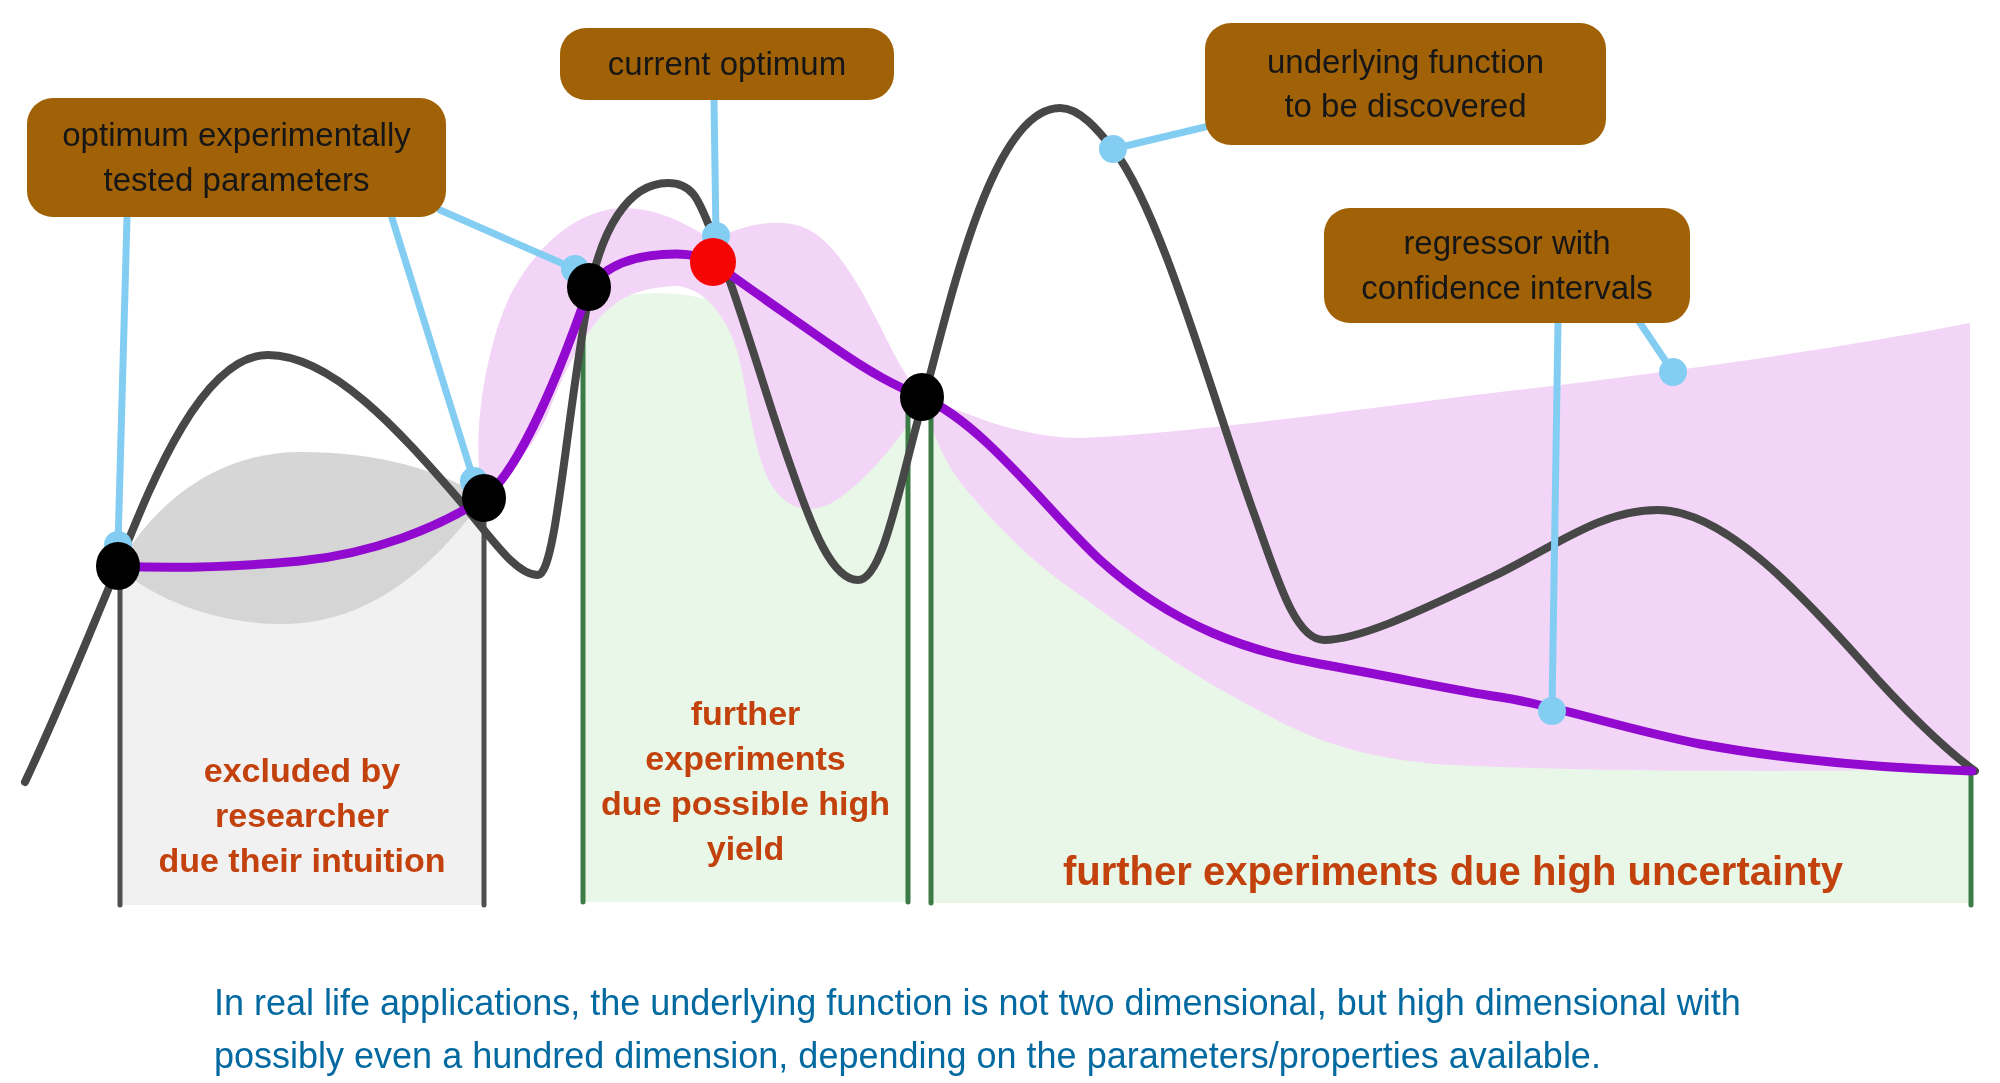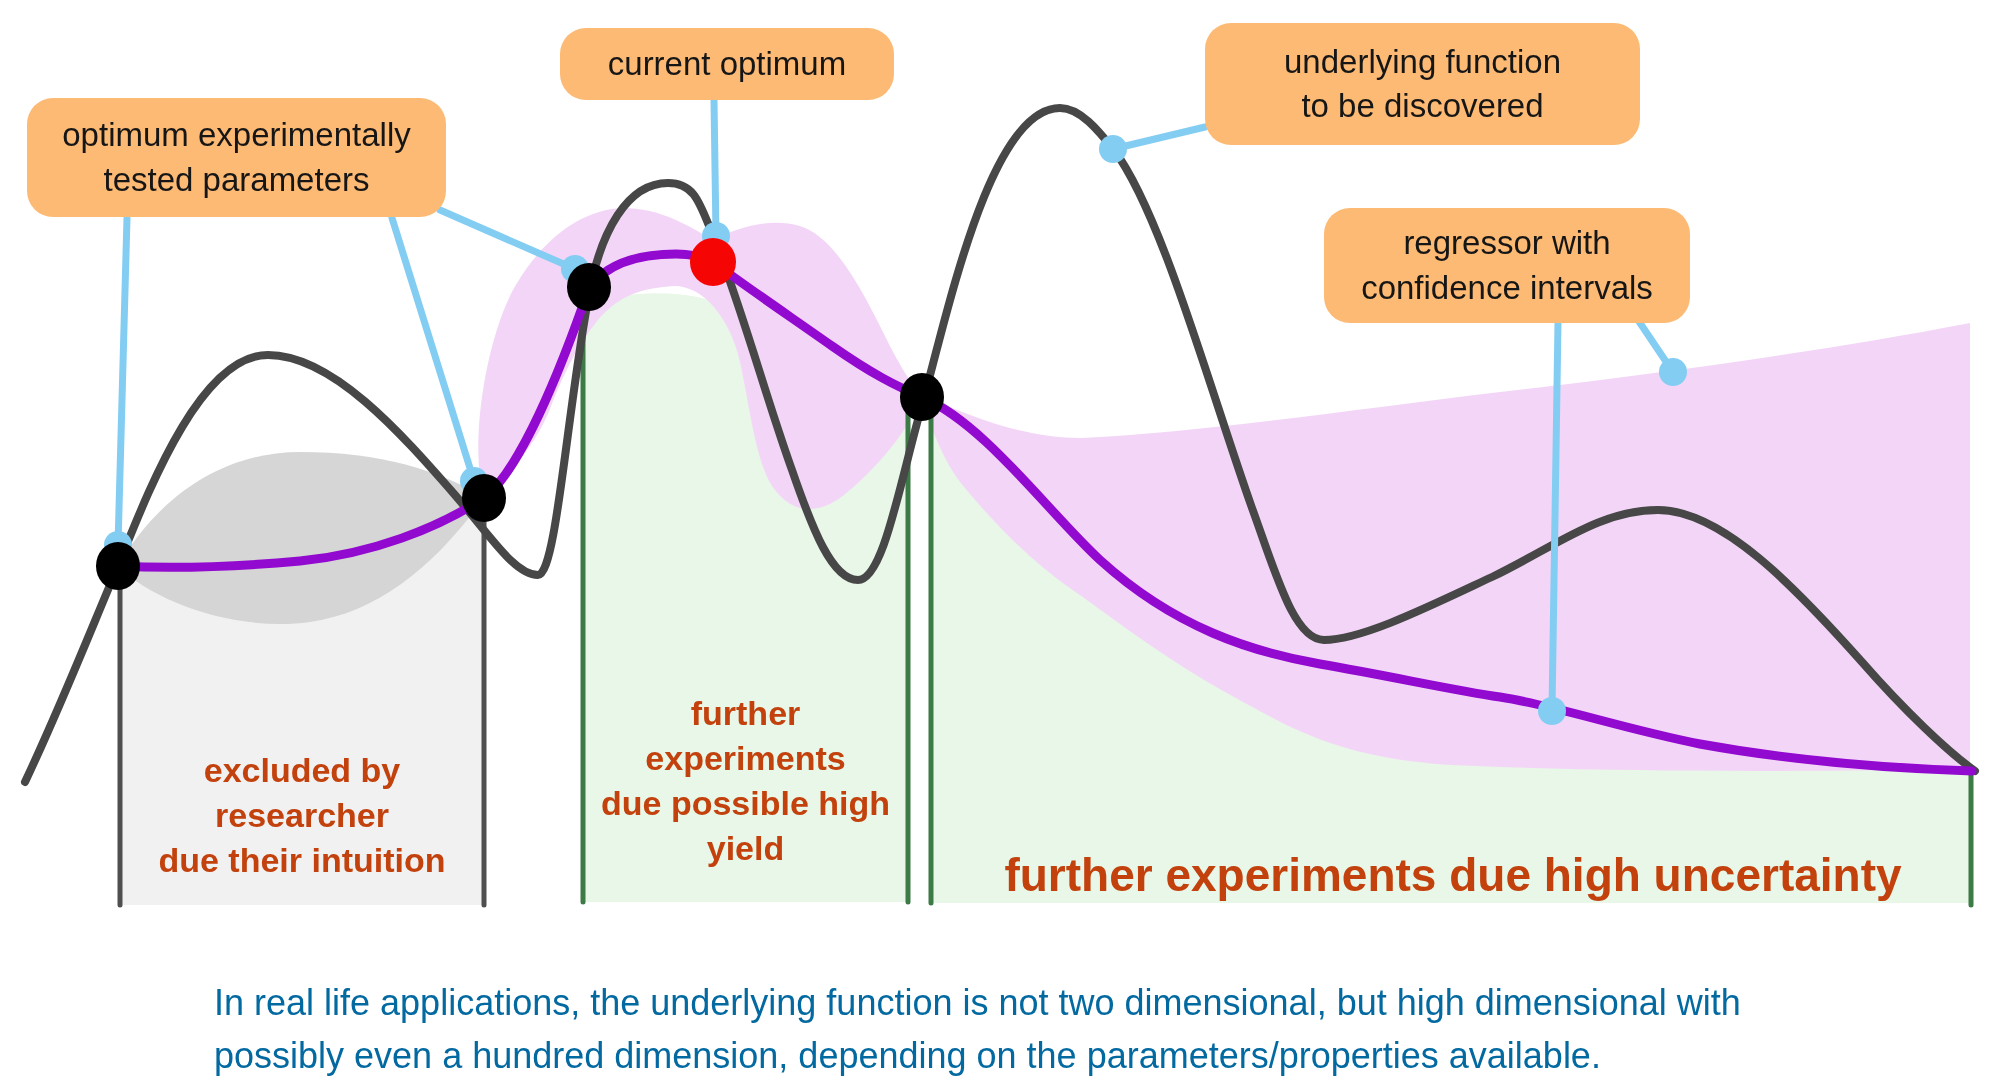--- a/index.html
+++ b/index.html
@@ -1,24 +1,24 @@
 <!DOCTYPE html>
 <html><head>
 <meta charset="utf-8">
 <style>
   html,body{margin:0;padding:0;background:#ffffff;}
   #stage{position:relative;width:2000px;height:1083px;background:#ffffff;overflow:hidden;
          font-family:"Liberation Sans","DejaVu Sans",sans-serif;}
   #diagram-svg{position:absolute;left:0;top:0;width:2000px;height:1083px;}
-  .callout{position:absolute;background:#fdba74;border-radius:26px;display:flex;
+  .callout{position:absolute;background:#a16207;border-radius:26px;display:flex;
            align-items:center;justify-content:center;text-align:center;
            color:#161616;font-size:33px;line-height:1.34;white-space:pre-line;z-index:30;}
   .region-label{position:absolute;font-weight:bold;color:#c2410c;font-size:34px;line-height:1.32;
            text-align:center;white-space:pre-line;z-index:20;}
-  #label-uncertainty{font-size:46px;}
+  #label-uncertainty{font-size:40px;}
   #caption{position:absolute;left:214px;top:976px;width:1640px;color:#0369a1;
            font-size:36px;line-height:1.48;white-space:pre-line;z-index:20;}
 </style>
 </head>
 <body>
 
 <div id="stage">
 
   <svg id="diagram-svg" viewBox="0 0 2000 1083" xmlns="http://www.w3.org/2000/svg">
 
@@ -126,21 +126,21 @@
     </g>
 
     <ellipse cx="713" cy="262" rx="23" ry="24" fill="#f60505"></ellipse>
   </svg>
 
   <div class="callout" id="callout-tested" style="left:27px;top:98px;width:419px;height:119px;">optimum experimentally
 tested parameters</div>
 
   <div class="callout" id="callout-optimum" style="left:560px;top:28px;width:334px;height:72px;">current optimum</div>
 
-  <div class="callout" id="callout-underlying" style="left:1205px;top:23px;width:435px;height:122px;">underlying function
+  <div class="callout" id="callout-underlying" style="left:1205px;top:23px;width:401px;height:122px;">underlying function
 to be discovered</div>
 
   <div class="callout" id="callout-regressor" style="left:1324px;top:208px;width:366px;height:115px;">regressor with
 confidence intervals</div>
 
   <div class="region-label" id="label-excluded" style="left:121px;top:748px;width:362px;">excluded by
 researcher
 due their intuition</div>
 
   <div class="region-label" id="label-yield" style="left:585px;top:691px;width:321px;">further

